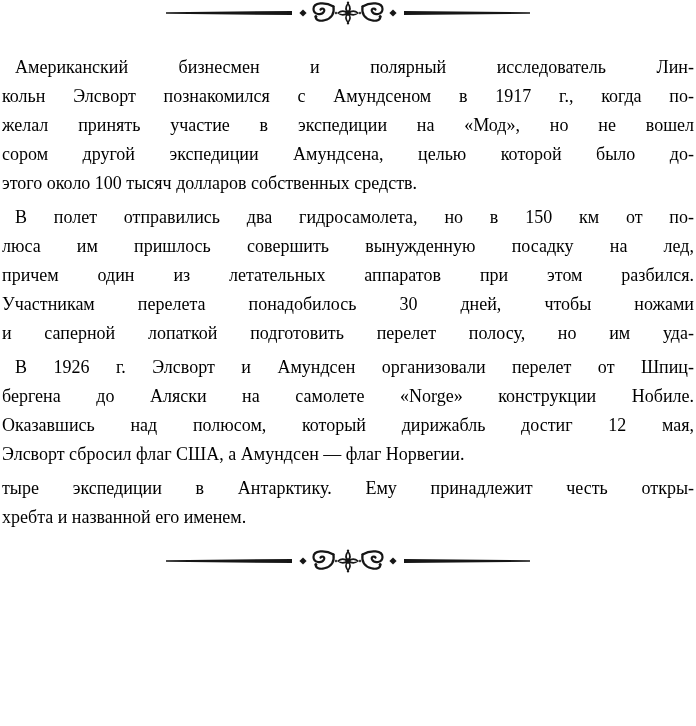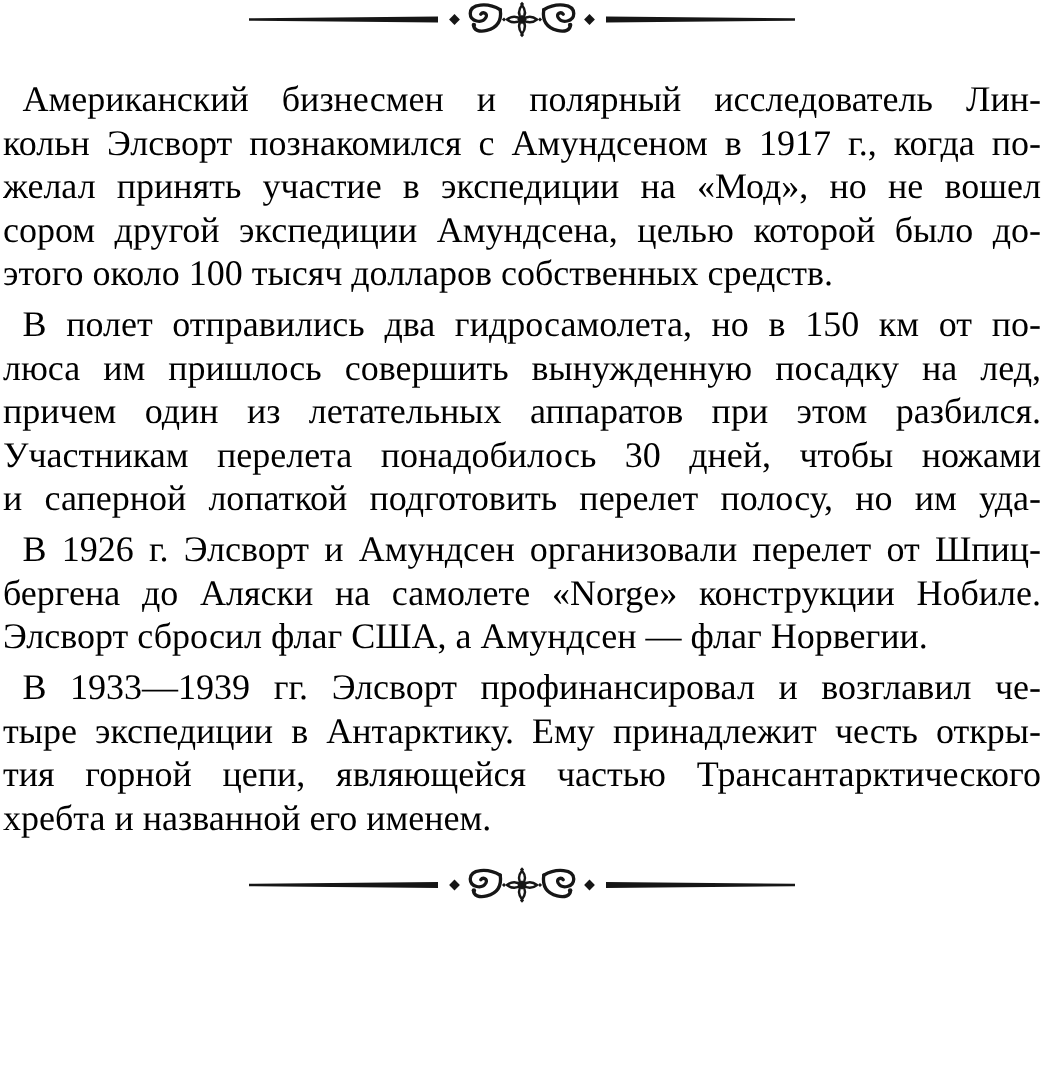--- a/index.html
+++ b/index.html
@@ -22,21 +22,21 @@
     width: 364px;
     margin: 0 auto;
     line-height: 0;
   }
   .ornament-wrap.top { padding-top: 0; }
   .ornament-wrap.bottom { margin-top: 16px; }
   .ornament { display: block; width: 364px; height: 26px; }
   main.text {
     margin: 27px 0 0 0;
     padding: 0 2px;
-    font-size: 24px;
+    font-size: 18px;
     line-height: 29px;
     color: #000000;
   }
   .para { margin: 0 0 5px 0; }
   .line {
     height: 29px;
     overflow: hidden;
     text-align: justify;
     text-align-last: justify;
     white-space: normal;
@@ -92,26 +92,25 @@
       <div class="para">
         <div class="line first">В полет отправились два гидросамолета, но в 150 км от по-</div>
         <div class="line">люса им пришлось совершить вынужденную посадку на лед,</div>
         <div class="line">причем один из летательных аппаратов при этом разбился.</div>
         <div class="line">Участникам перелета понадобилось 30 дней, чтобы ножами</div>
         <div class="line">и саперной лопаткой подготовить перелет полосу, но им уда-</div>
       </div>
       <div class="para">
         <div class="line first">В 1926 г. Элсворт и Амундсен организовали перелет от Шпиц-</div>
         <div class="line">бергена до Аляски на самолете «Norge» конструкции Нобиле.</div>
+        <div class="line">Оказавшись над полюсом, который дирижабль достиг 12 мая,</div>
         <div class="line last">Элсворт сбросил флаг США, а Амундсен — флаг Норвегии.</div>
       </div>
       <div class="para">
-        <div class="line first">В 1933—1939 гг. Элсворт профинансировал и возглавил че-</div>
         <div class="line">тыре экспедиции в Антарктику. Ему принадлежит честь откры-</div>
-        <div class="line">тия горной цепи, являющейся частью Трансантарктического</div>
         <div class="line last">хребта и названной его именем.</div>
       </div>
     </main>
 
   <div class="ornament-wrap bottom">
     <svg class="ornament" viewBox="0 0 364 26" xmlns="http://www.w3.org/2000/svg" aria-hidden="true">
       <g fill="#161616" stroke="none">
         <path d="M0 12.2 L126 11 L126 15 L0 13.8 Z"></path>
         <path d="M364 12.2 L238 11 L238 15 L364 13.8 Z"></path>
         <path d="M137 9.4 L140.6 13 L137 16.6 L133.4 13 Z"></path>

